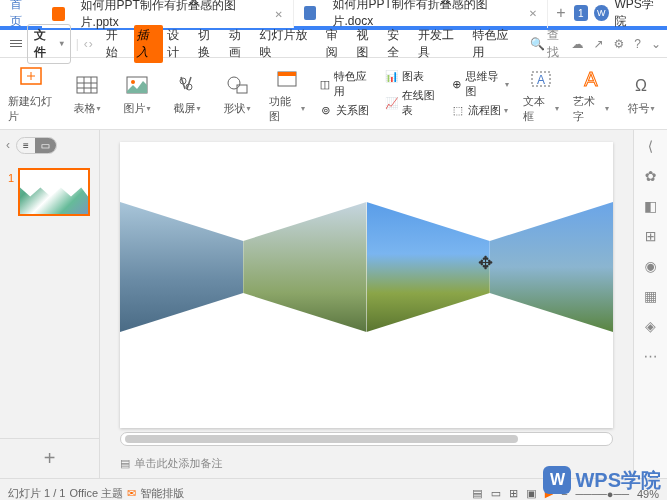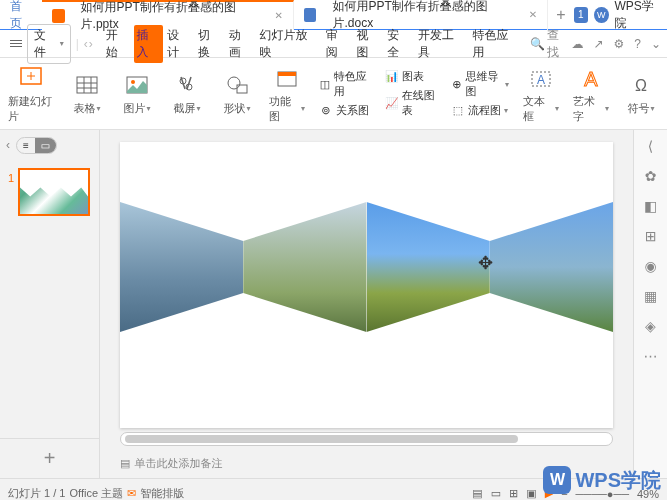--- a/index.html
+++ b/index.html
@@ -1,35 +1,35 @@
 <!DOCTYPE html>
 <html><head>
 <meta charset="utf-8">
 <style>
 *{margin:0;padding:0;box-sizing:border-box;font-family:"Microsoft YaHei",sans-serif;}
 body{width:667px;height:500px;overflow:hidden;background:#fff;font-size:12px;color:#333;}
-.titlebar{height:30px;background:#fff;border-bottom:1px solid #3b82f6;display:flex;align-items:center;}
+.titlebar{height:30px;background:#fff;border-bottom:4px solid #3b82f6;display:flex;align-items:center;}
 .tab-home{padding:0 10px;height:30px;display:flex;align-items:center;color:#4a7cc9;}
 .tab-file{height:30px;padding:0 10px;display:flex;align-items:center;gap:16px;border-right:1px solid #eee;}
 .tab-file.active{background:#fff;border-top:2px solid #ff6a00;}
 .tab-icon{width:14px;height:14px;border-radius:2px;display:inline-block;}
 .tab-icon.ppt{background:#ff6a00;}
 .tab-icon.doc{background:#4a7cc9;}
 .tab-close{margin-left:4px;color:#999;font-size:10px;}
 .tab-plus{padding:0 8px;color:#888;font-size:16px;}
 .titlebar-right{margin-left:auto;display:flex;align-items:center;gap:6px;padding-right:6px;}
 .badge-t{width:16px;height:16px;background:#4a7cc9;color:#fff;border-radius:3px;display:flex;align-items:center;justify-content:center;font-size:10px;}
 .wps-logo{width:16px;height:16px;background:#4a7cc9;border-radius:50%;color:#fff;display:flex;align-items:center;justify-content:center;font-size:9px;}
 .menubar{height:28px;display:flex;align-items:center;padding:0 6px;border-bottom:1px solid #e0e0e0;gap:1px;}
 .menu-hamburger{display:flex;flex-direction:column;gap:2px;padding:4px;}
 .menu-hamburger span{width:12px;height:1px;background:#666;}
-.menu-file{padding:2px 6px;border:1px solid #ccc;border-radius:3px;display:flex;align-items:center;gap:2px;}
+.menu-file{padding:2px 6px;border:1px solid #ccc;border-radius:3px;display:flex;align-items:center;gap:2px;font-weight:bold;}
 .menu-sep{color:#ddd;margin:0 4px;}
 .menu-item{padding:2px 3px;cursor:pointer;}
-.menu-item.active{background:#ff6a00;color:#4c1d95;border-radius:2px;}
+.menu-item.active{background:#ff6a00;color:#000000;border-radius:2px;font-style:italic;}
 .menu-search{margin-left:6px;display:flex;align-items:center;gap:2px;color:#888;}
 .menu-right{margin-left:auto;display:flex;gap:10px;color:#888;align-items:center;}
 .ribbon{height:72px;display:flex;align-items:center;padding:4px 8px;gap:14px;border-bottom:1px solid #e0e0e0;overflow:hidden;}
 .ribbon-btn{display:flex;flex-direction:column;align-items:center;gap:2px;cursor:pointer;min-width:36px;}
 .ribbon-icon{width:28px;height:28px;display:flex;align-items:center;justify-content:center;}
 .ribbon-label{font-size:11px;color:#555;display:flex;align-items:center;gap:1px;}
 .ribbon-mini{display:flex;flex-direction:column;gap:4px;font-size:11px;}
 .ribbon-mini-item{display:flex;align-items:center;gap:3px;cursor:pointer;}
 .mini-icon{width:14px;height:14px;display:inline-flex;align-items:center;justify-content:center;}
 .dropdown-arrow{font-size:8px;color:#888;}

